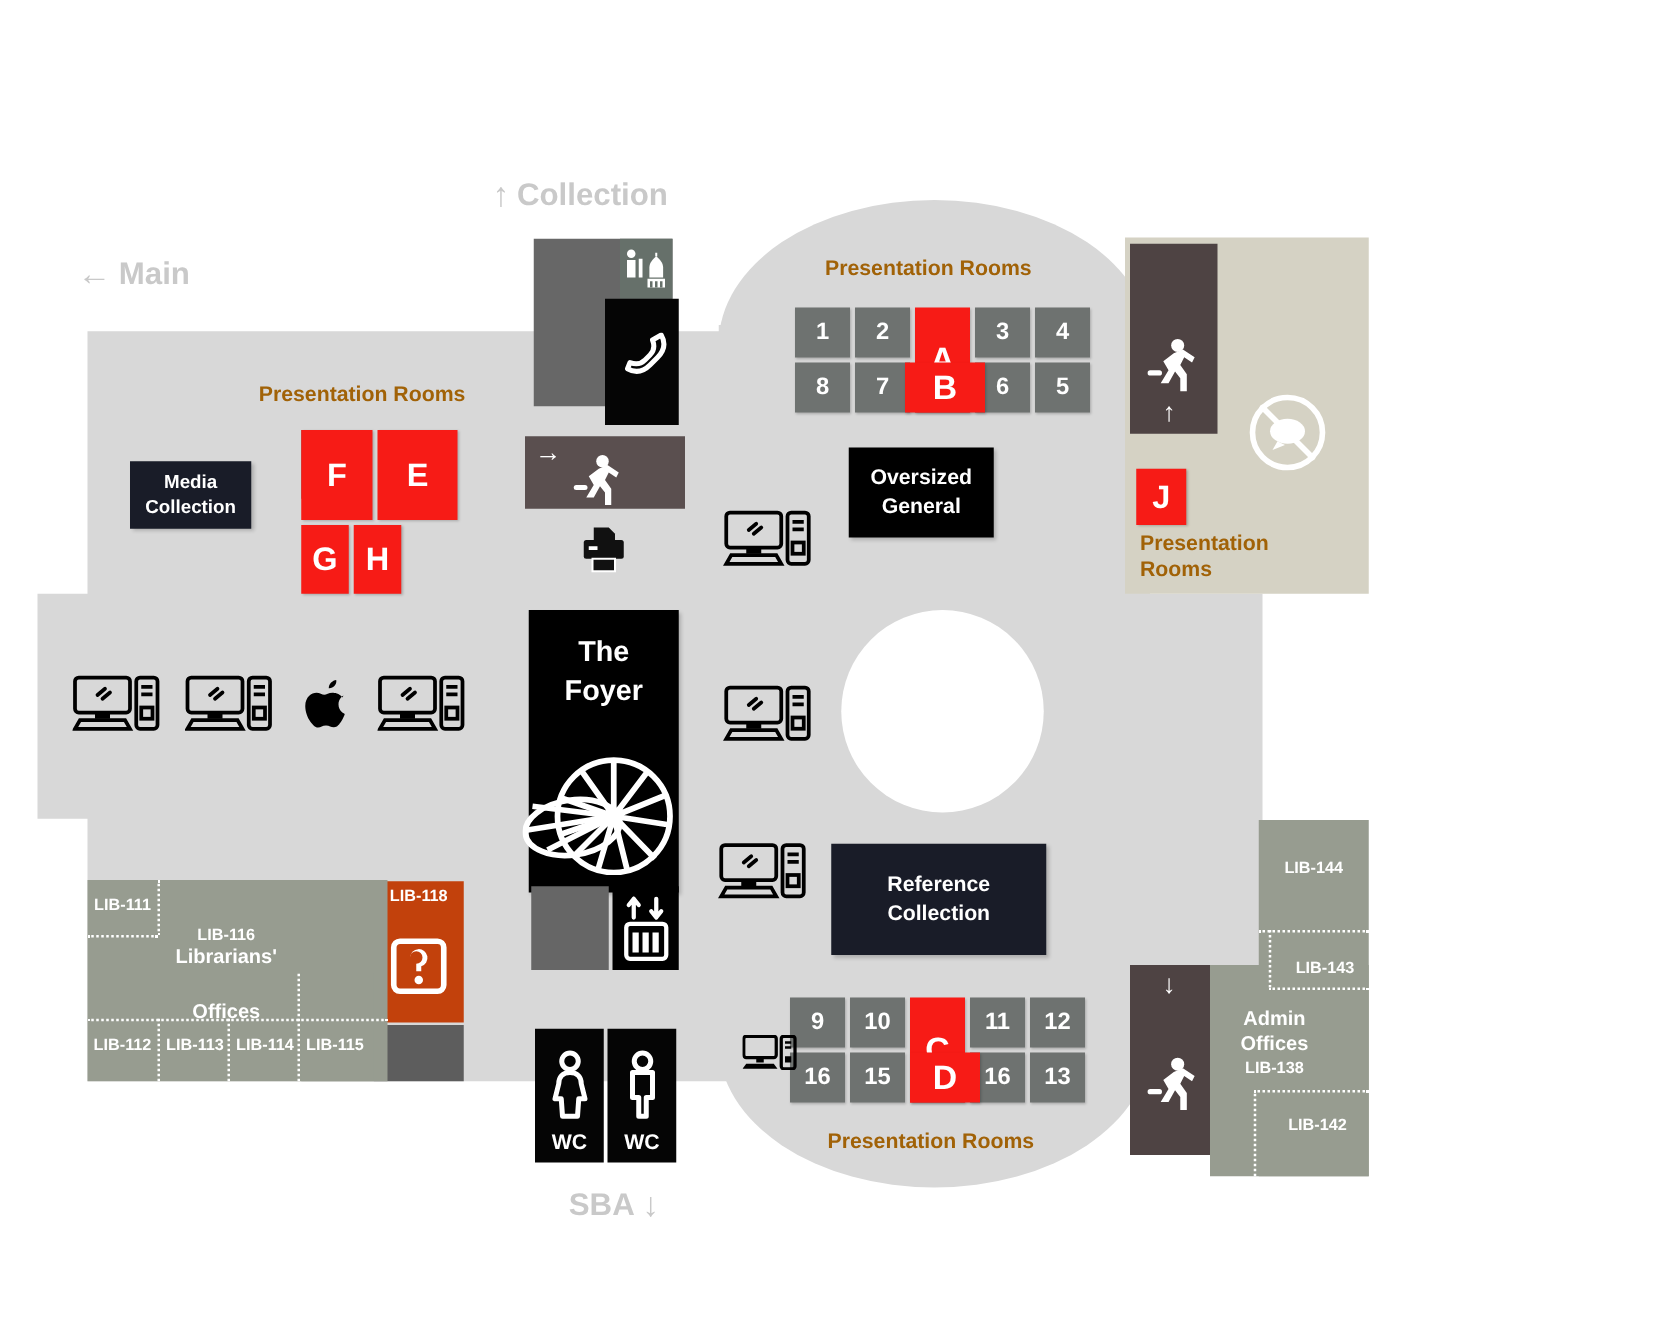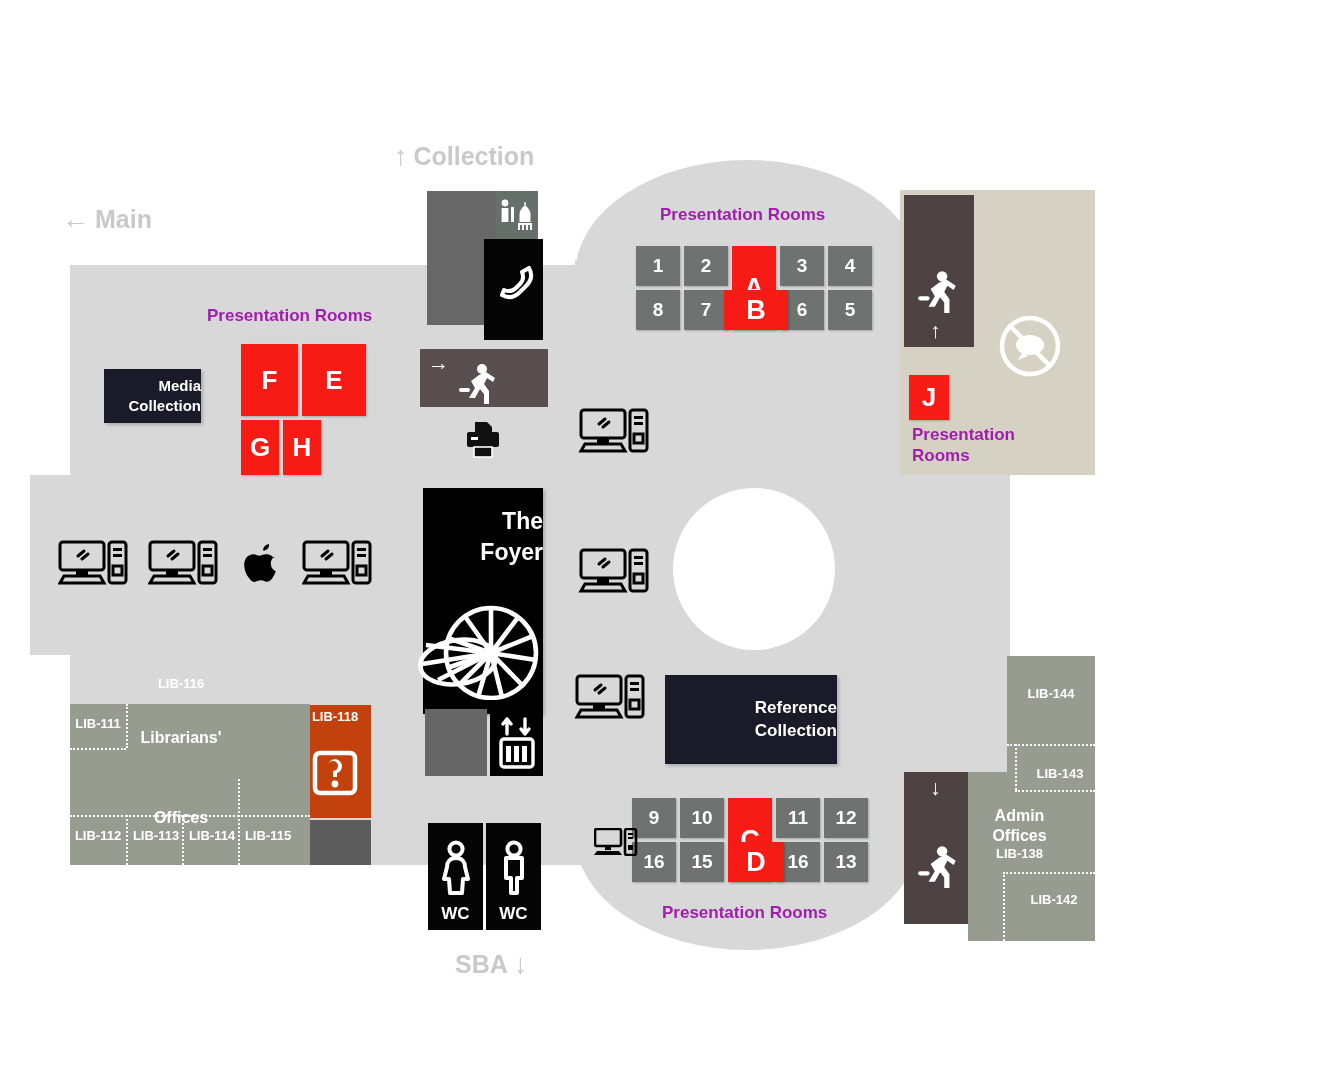--- a/index.html
+++ b/index.html
@@ -47,21 +47,21 @@
 
   
   #atrium-void {
     left: 673px; top: 488px; width: 162px; height: 162px;
     background: #ffffff; border-radius: 50%;
   }
 
   
   .section-label {
     position: absolute;
-    color: #a21caf; font-weight: bold; font-size: 17px;
+    color: #a16207; font-weight: bold; font-size: 17px;
     white-space: nowrap; line-height: 1.25;
   }
   #label-pres-left   { left: 207px; top: 305px; }
   #label-pres-top    { left: 660px; top: 204px; }
   #label-pres-bottom { left: 662px; top: 902px; }
   #label-pres-j      { left: 912px; top: 424px; width: 120px; white-space: normal; }
 
   
   .room-grid { position: absolute; display: grid; gap: 4px; }
   #grid-top    { left: 636px; top: 246px; grid-template-columns: repeat(5, 44px); grid-auto-rows: 40px; }
@@ -97,21 +97,21 @@
   #room-J {
     position: absolute; left: 909px; top: 375px; width: 40px; height: 45px;
     background: #f71b16; color: #fff; font-weight: bold; font-size: 26px;
     display: flex; align-items: center; justify-content: center;
     box-shadow: 1px 1px 2px rgba(0,0,0,.22);
   }
 
   
   .collection-box {
     position: absolute;
-    display: flex; flex-direction: column; align-items: flex-end; justify-content: center;
+    display: flex; flex-direction: column; align-items: center; justify-content: center;
     color: #ffffff; font-weight: bold; font-size: 17px; line-height: 1.35;
     text-align: center;
     box-shadow: 2px 2px 3px rgba(0,0,0,.2);
   }
   #box-media     { left: 104px; top: 369px; width: 97px;  height: 54px;  background: #191c28; font-size: 15px; }
   #box-oversized { left: 679px; top: 358px; width: 116px; height: 72px;  background: #000000; }
   #box-reference { left: 665px; top: 675px; width: 172px; height: 89px;  background: #191c28; }
   #box-foyer     { left: 423px; top: 466px; width: 120px; height: 226px; background: #000000;
                     justify-content: flex-start; padding-top: 18px; font-size: 23px; margin-top: 22px; }
 
@@ -243,20 +243,24 @@
         <path d="M26.8 21.6a12.6 12.6 0 0 0 0-18" fill="none" stroke="#fff" stroke-width="2.1" stroke-linecap="round"></path>
       </svg>
     </div>
   </div>
 
   <div id="room-J">J</div>
 
   <div class="collection-box" id="box-media">
     <span>Media</span>
     <span>Collection</span>
+  </div>
+  <div class="collection-box" id="box-oversized">
+    <span>Oversized</span>
+    <span>General</span>
   </div>
   <div class="collection-box" id="box-reference">
     <span>Reference</span>
     <span>Collection</span>
   </div>
   <div class="collection-box" id="box-foyer">
     <span>The</span>
     <span>Foyer</span>
   </div>
 
@@ -461,21 +465,21 @@
       <rect x="55" y="26" width="9" height="9" fill="none" stroke="#000" stroke-width="3"></rect>
     </svg>
   </div>
 
   <div class="lib-area" id="lib-left-block"></div>
   <div class="lib-area" style="left:241px;top:779px;width:58px;height:86px;"></div>
 
   <div class="lib-cell" style="left:70px;top:704px;width:56px;height:40px;">
     <span>LIB-111</span>
   </div>
-  <div class="lib-cell" style="left:126px;top:716px;width:110px;height:72px;gap:36px;">
+  <div class="lib-cell" style="left:126px;top:744px;width:110px;height:72px;">
     <span>LIB-116</span>
     <span style="font-size:16px;">Librarians'</span>
     <span style="font-size:16px;margin-top:24px;">Offices</span>
   </div>
   <div class="lib-cell" style="left:70px;top:820px;width:56px;height:32px;">
     <span>LIB-112</span>
   </div>
   <div class="lib-cell" style="left:128px;top:820px;width:56px;height:32px;">
     <span>LIB-113</span>
   </div>

